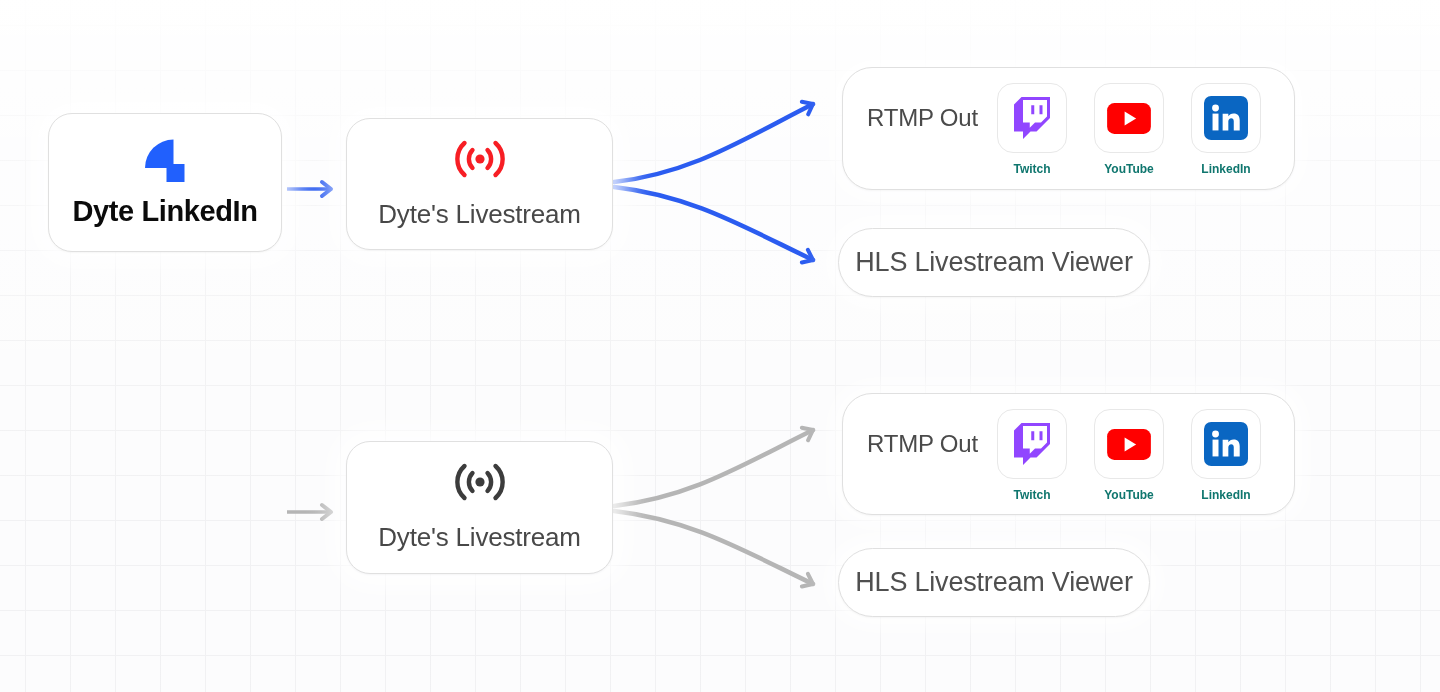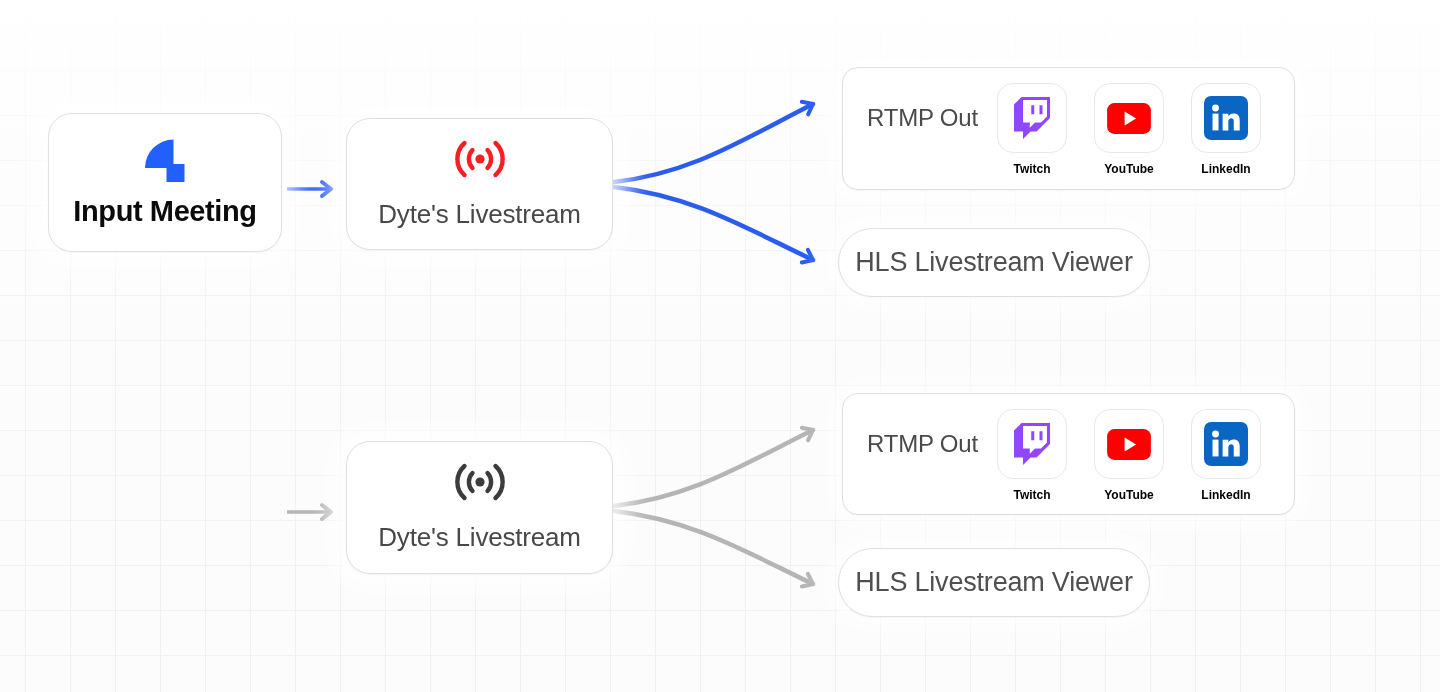--- a/index.html
+++ b/index.html
@@ -12,30 +12,30 @@
     background:linear-gradient(180deg,rgba(255,255,255,.95) 0%,rgba(255,255,255,.45) 22%,rgba(255,255,255,.12) 55%,rgba(255,255,255,.05) 100%);}
   .node{position:absolute;background:#fff;border:1.5px solid #e0e0e0;border-radius:24px;
     display:flex;flex-direction:column;align-items:center;justify-content:center;
     box-shadow:0 1px 2px rgba(0,0,0,.04),0 0 26px 14px rgba(255,255,255,.85);z-index:2;box-sizing:border-box;}
   .src-label{font-size:29px;font-weight:700;color:#0b0b0b;letter-spacing:-.4px;margin-top:13px;}
   .ls-label{font-size:26px;font-weight:400;color:#484848;letter-spacing:-.2px;margin-top:20px;}
   .pill{position:absolute;background:#fff;border:1.5px solid #e0e0e0;border-radius:35px;
     display:flex;align-items:center;justify-content:center;
     box-shadow:0 1px 2px rgba(0,0,0,.04),0 0 22px 10px rgba(255,255,255,.85);z-index:2;box-sizing:border-box;}
   .pill-label{font-size:27px;font-weight:400;color:#4f4f4f;letter-spacing:-.2px;}
-  .rtmp-out{position:absolute;background:#fff;border:1.5px solid #e0e0e0;border-radius:16px;
+  .rtmp-out{position:absolute;background:#fff;border:1.5px solid #e0e0e0;border-radius:30px;
     display:flex;align-items:flex-start;padding:15px 33px 0 24px;
     box-shadow:0 1px 2px rgba(0,0,0,.04),0 0 22px 10px rgba(255,255,255,.85);z-index:2;box-sizing:border-box;}
   .rtmp-out-label{height:70px;display:flex;align-items:center;font-size:24px;color:#4a4a4a;
     letter-spacing:-.2px;flex:1;}
   .dests{display:flex;gap:27px;}
   .dest{display:flex;flex-direction:column;align-items:center;gap:9px;}
   .card{width:70px;height:70px;background:#fff;border:1.5px solid #e8e8e8;border-radius:16px;
     display:flex;align-items:center;justify-content:center;box-sizing:border-box;}
-  .dest-label{font-size:12px;font-weight:700;color:#000000;}
+  .dest-label{font-size:12px;font-weight:700;color:#0f766e;}
   .badge{border:2.5px solid #141414;border-radius:7px;padding:1px 9px 2px;font-size:19px;
     font-weight:700;color:#111;letter-spacing:.5px;}
   .arrows{position:absolute;inset:0;z-index:1;pointer-events:none;}
 </style>
 </head>
 <body>
 
 <div class="canvas">
 
   <svg class="arrows" width="1440" height="692" viewBox="0 0 1440 692">
@@ -55,21 +55,21 @@
     <path d="M287 512 H331" fill="none" stroke-width="3.6" marker-end="url(#head-gray)" stroke="#b5b5b5"></path>
     <path d="M614 506 C 692 497, 742 465, 813 430" fill="none" stroke-width="4.5" stroke-linecap="round" marker-end="url(#head-gray)" stroke="#b5b5b5"></path>
     <path d="M614 511 C 692 520, 742 550, 813 584" fill="none" stroke-width="4.5" stroke-linecap="round" marker-end="url(#head-gray)" stroke="#b5b5b5"></path>
   </svg>
 
   <div class="node" style="left:48px;top:113px;width:234px;height:139px;">
     <svg width="40" height="44" viewBox="0 0 40 44">
       <path d="M28.5 30 L28.5 1.5 A28.5 28.5 0 0 0 0 30 Z" fill="#2160fd"></path>
       <rect x="21.5" y="26" width="18" height="18" fill="#2160fd"></rect>
     </svg>
-    <div class="src-label">Input Meeting</div>
+    <div class="src-label">Dyte LinkedIn</div>
   </div>
 
   <div class="node" style="left:346px;top:118px;width:267px;height:132px;">
     <svg width="64" height="40" viewBox="0 0 64 40">
       <circle cx="32" cy="20" r="4.6" fill="#f71e24"></circle>
       <path d="M24.5 11 A13 13 0 0 0 24.5 29" fill="none" stroke-width="4.4" stroke-linecap="round" stroke="#f71e24"></path>
       <path d="M16.5 4 A21.5 21.5 0 0 0 16.5 36" fill="none" stroke-width="4.4" stroke-linecap="round" stroke="#f71e24"></path>
       <path d="M39.5 11 A13 13 0 0 1 39.5 29" fill="none" stroke-width="4.4" stroke-linecap="round" stroke="#f71e24"></path>
       <path d="M47.5 4 A21.5 21.5 0 0 1 47.5 36" fill="none" stroke-width="4.4" stroke-linecap="round" stroke="#f71e24"></path>
     </svg>

